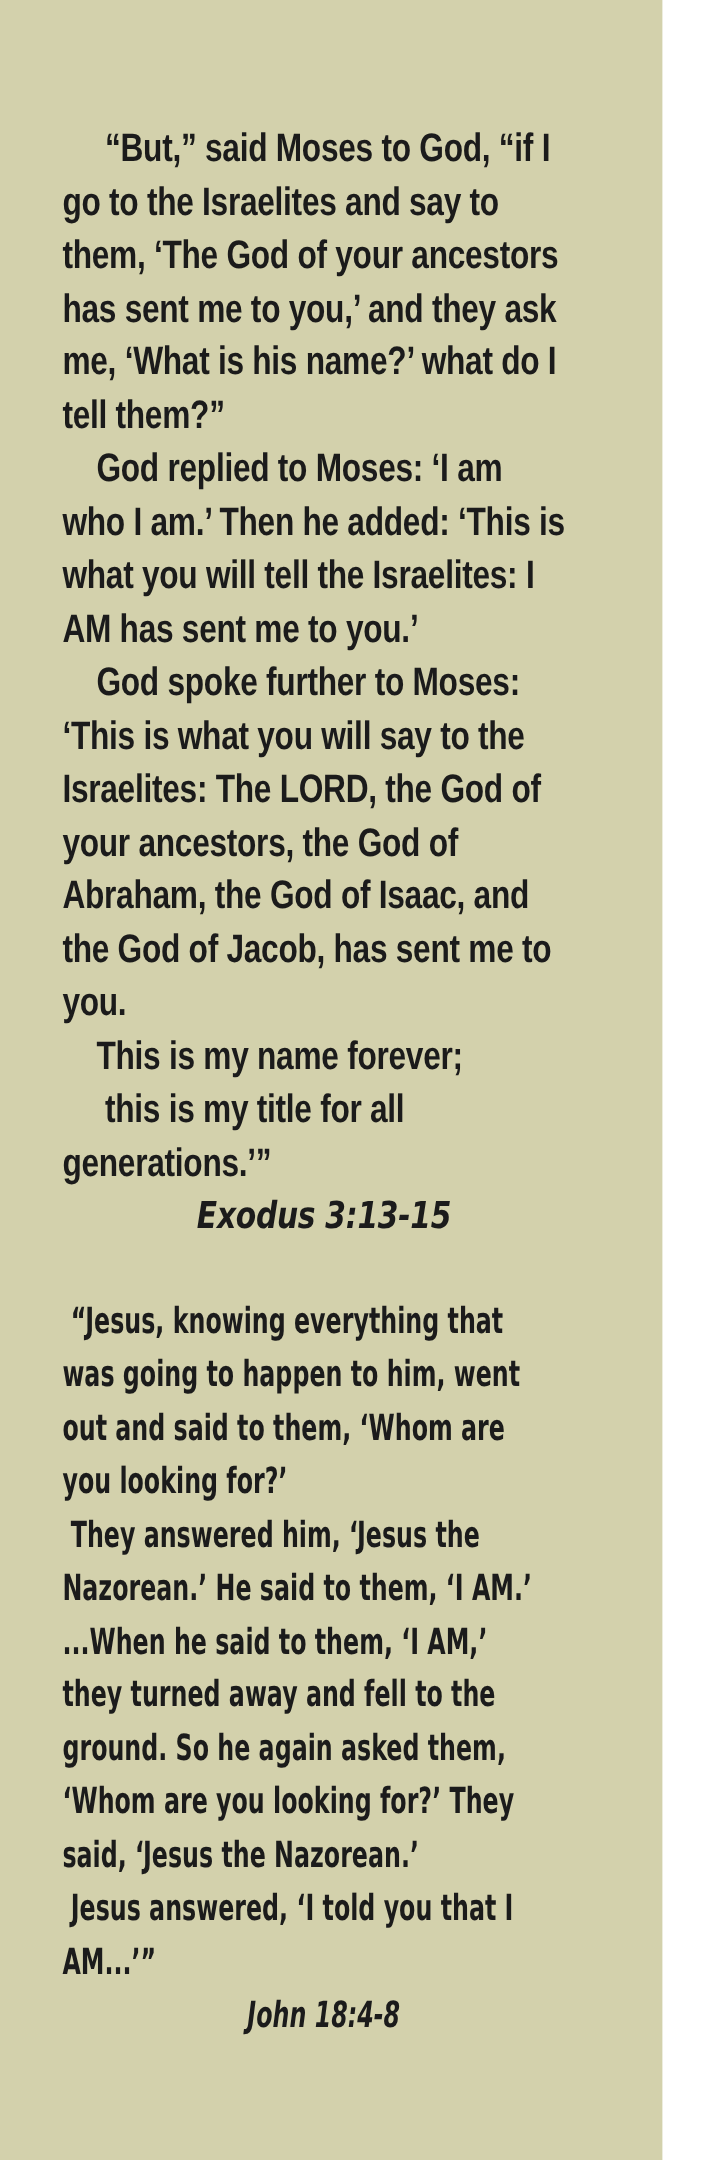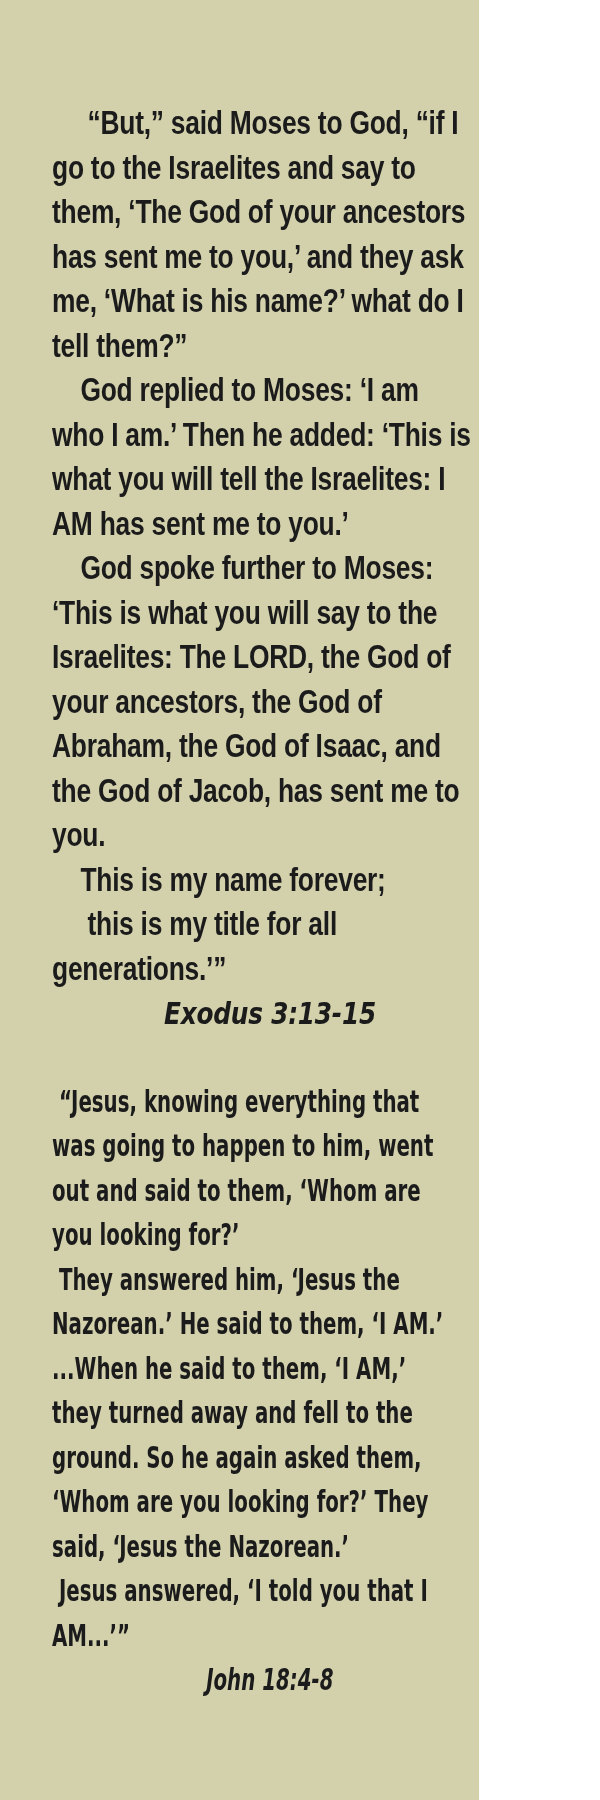--- a/index.html
+++ b/index.html
@@ -1,18 +1,18 @@
 <!DOCTYPE html>
 <html><head>
 <meta charset="utf-8">
 <style>
   html, body { margin: 0; padding: 0; }
   .page {
     position: relative;
-    width: 479px;
+    width: 552px;
     height: 1800px;
     background: #d3d1ac;
     box-sizing: border-box;
     padding-top: 101px;
     overflow: hidden;
     color: #1b1b1b;
   }
   .passage {
     margin-left: 52px;
     transform-origin: left top;

